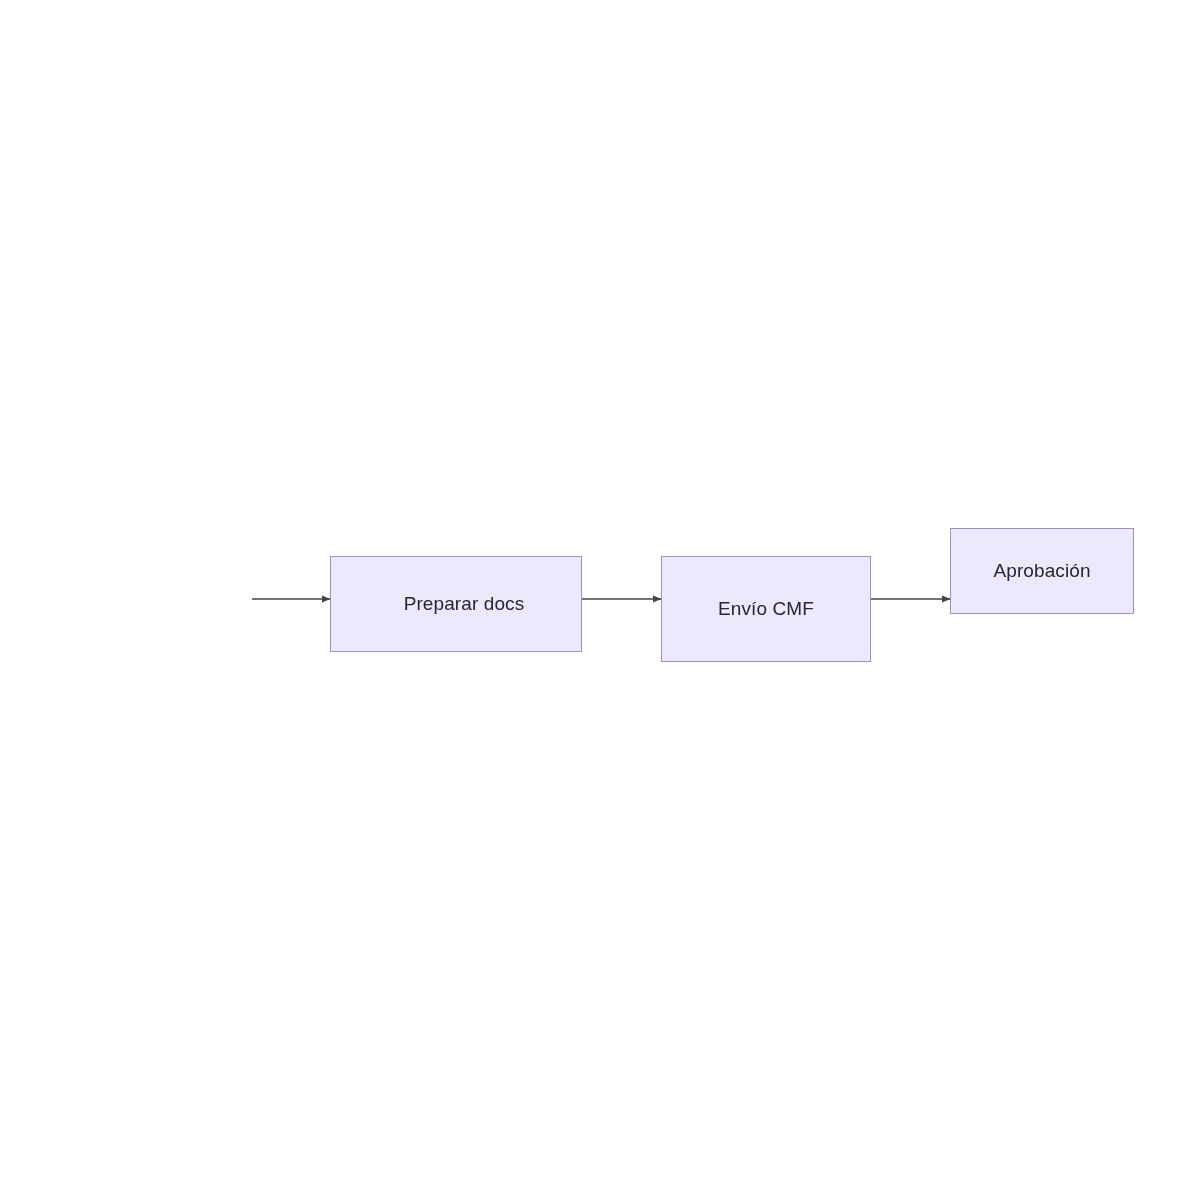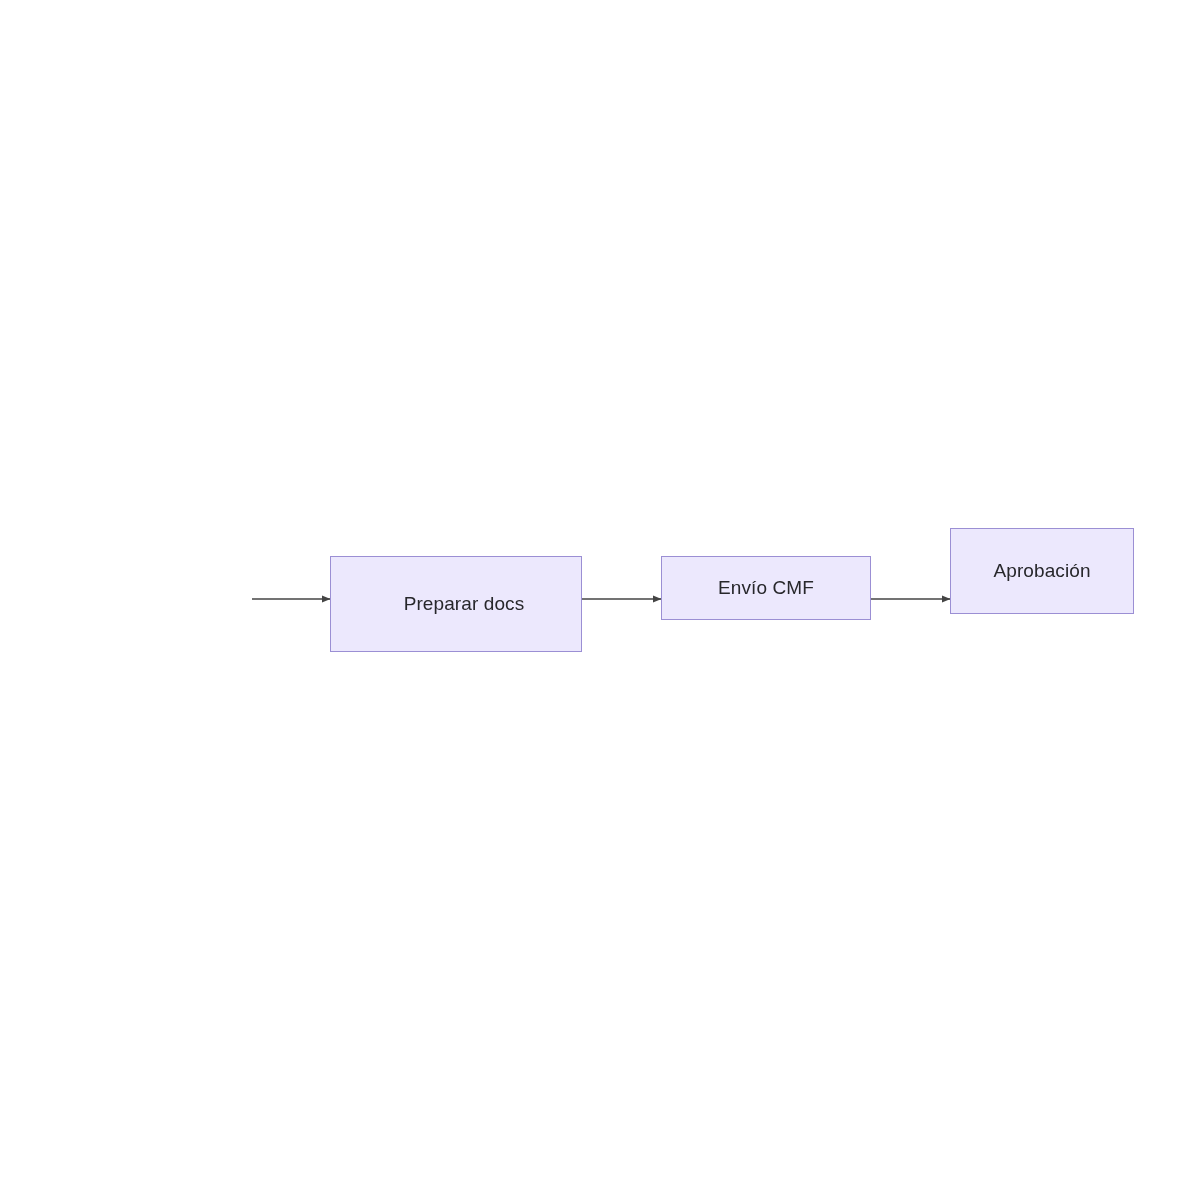--- a/index.html
+++ b/index.html
@@ -64,21 +64,21 @@
         <line x1="582" y1="599" x2="661" y2="599" stroke="#444444" stroke-width="1.7" marker-end="url(#arrowhead)"></line>
         <line x1="871" y1="599" x2="950" y2="599" stroke="#444444" stroke-width="1.7" marker-end="url(#arrowhead)"></line>
       </g>
   </svg>
 
 
   <div class="node" style="left: 330px; top: 556px; width: 252px; height: 96px; background: rgb(236, 232, 253); border-color: rgb(155, 143, 212); padding-left: 16px;">
     <span class="node-label" style="color: rgb(39, 39, 43);">Preparar docs</span>
   </div>
 
-  <div class="node" style="left: 661px; top: 556px; width: 210px; height: 64px; background: rgb(236, 232, 253); border-color: rgb(155, 143, 212);">
+  <div class="node" style="left: 661px; top: 556px; width: 210px; height: 106px; background: rgb(236, 232, 253); border-color: rgb(155, 143, 212);">
     <span class="node-label" style="color: rgb(39, 39, 43);">Envío CMF</span>
   </div>
 
   <div class="node" style="left: 950px; top: 528px; width: 184px; height: 86px; background: rgb(236, 232, 253); border-color: rgb(155, 143, 212);">
     <span class="node-label" style="color: rgb(39, 39, 43);">Aprobación</span>
   </div>
 
 </div>
 
 </body></html>

